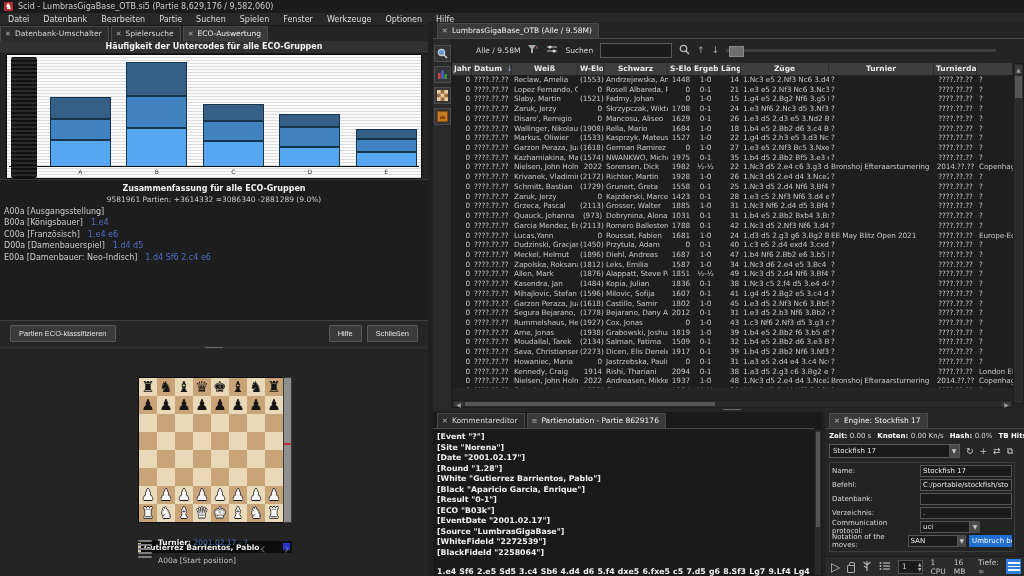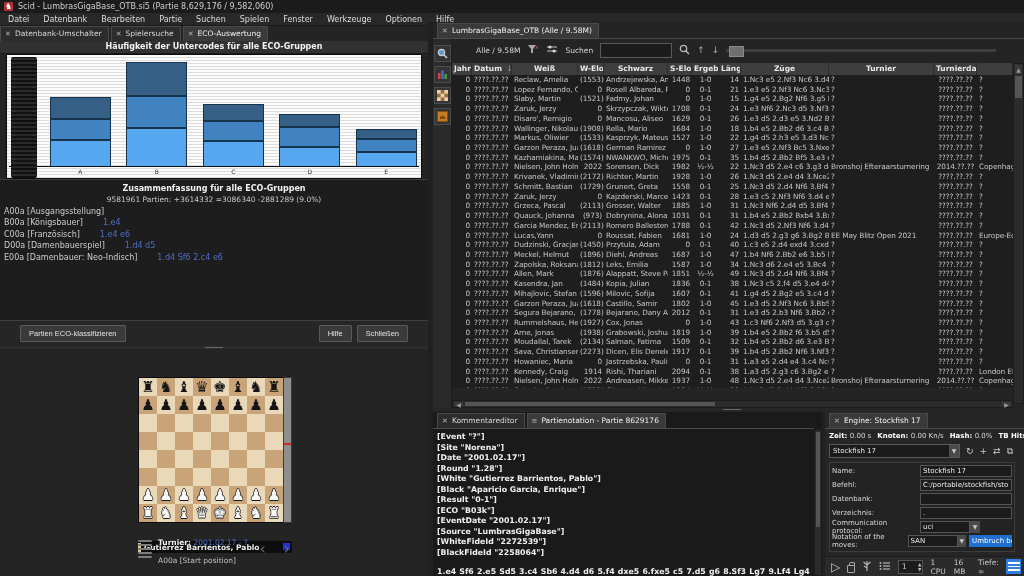--- a/index.html
+++ b/index.html
@@ -25,22 +25,22 @@
     background-image:repeating-linear-gradient(to bottom,#fbfbfb 0px,#fbfbfb 2px,#dcdcdc 2px,#dcdcdc 3px);}
   #plot{position:absolute;left:2px;right:2px;top:3px;bottom:11px;}
   #yblob{position:absolute;left:4px;top:2px;width:26px;bottom:0;background:repeating-linear-gradient(0deg,#050505 0 2px,#1f1f1f 2px 4px);opacity:.95;border-radius:2px;}
   .bar-seg{position:absolute;box-sizing:border-box;border:1px solid #17344d;}
   .xlabel{position:absolute;bottom:0px;height:10px;font-size:6px;color:#333;text-align:center;}
   #baseline{position:absolute;left:2px;right:2px;bottom:11px;height:1px;background:#111;}
   #summary{left:0;top:153px;width:428px;height:141px;background:#1d1d1d;border-top:1px solid #3a3a3a;padding-top:4px;box-sizing:border-box;}
   #summary-title{font-weight:bold;font-size:8px;color:#f2f2f2;text-align:center;}
   #summary-stats{font-size:7.5px;color:#c9c9c9;text-align:center;margin-top:2px;}
   .eco-line{font-size:8px;color:#cdcdcd;padding-left:4px;margin-top:2.5px;white-space:nowrap;}
-  .eco-line .mv{color:#4f6fc8;margin-left:20px;}
-  #eco-buttons{left:0;top:294px;width:428px;height:26px;border-top:1px solid #404040;display:flex;align-items:center;padding:0 20px;box-sizing:border-box;gap:5px;background:#262626;}
+  .eco-line .mv{color:#4f6fc8;margin-left:8px;}
+  #eco-buttons{left:0;top:294px;width:428px;height:26px;border-top:1px solid #404040;display:flex;align-items:center;padding:0 10px;box-sizing:border-box;gap:5px;background:#262626;}
   .btn{background:#3a3a3a;border:1px solid #5a5a5a;color:#e2e2e2;font-size:7.5px;padding:3px 8px;border-radius:1px;white-space:nowrap;}
   .spacer{flex:1;}
   #pane-sash{left:0;top:320px;width:428px;height:3px;background:#2c2c2c;}
   #pane-sash .grip{position:absolute;left:205px;top:1px;width:18px;height:1px;background:#6a6a6a;}
   #board-tab{left:0;top:323px;width:428px;height:16px;border-bottom:1px solid #4a4a4a;}
   #board-tab .tab{position:absolute;left:2px;bottom:0;}
   
   #black-bar,#white-bar{left:138px;width:154px;height:12px;background:#0d0d0d;display:flex;align-items:center;gap:3px;font-size:7.5px;font-weight:bold;color:#ececec;margin-top:20px;}
   #black-bar{top:339px;}
   #white-bar{top:495px;}

